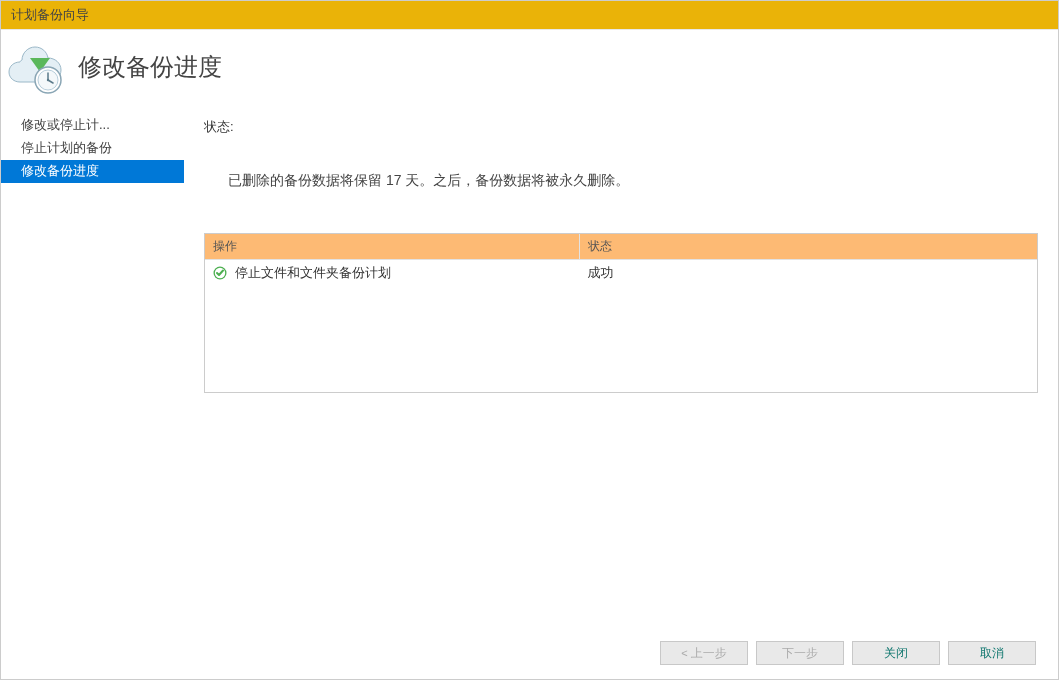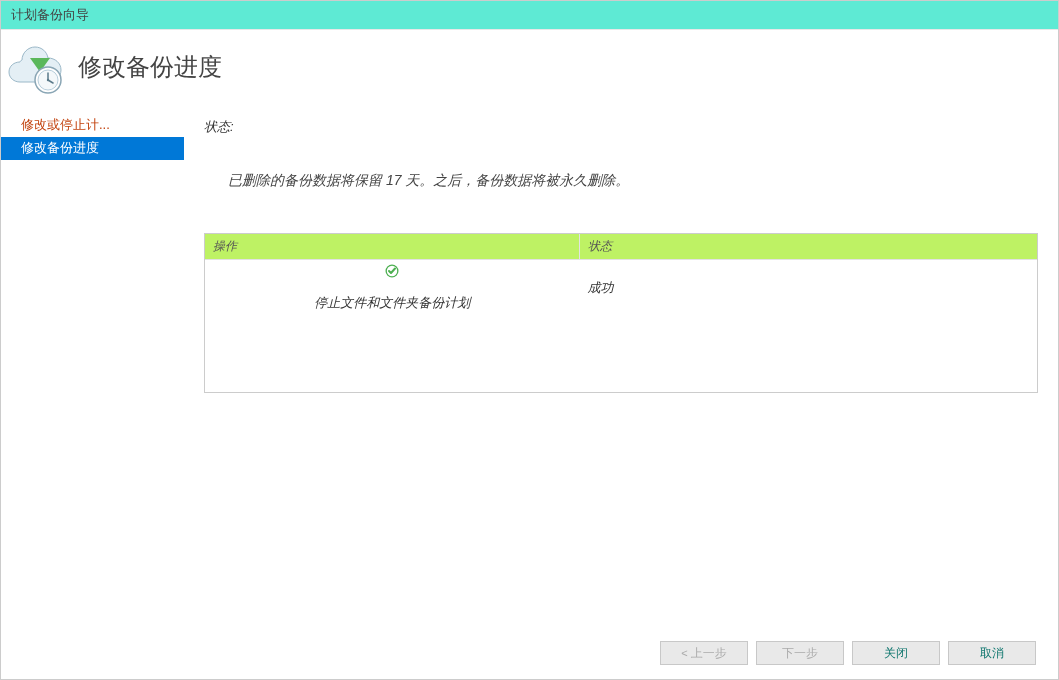--- a/index.html
+++ b/index.html
@@ -13,21 +13,21 @@
       color: #333;
       background: #fff;
       width: 1059px;
       height: 680px;
       overflow: hidden;
       border: 1px solid #ccc;
       display: flex;
       flex-direction: column;
     }
     .titlebar {
-      background: #5eead4;
+      background: #eab308;
       padding: 5px 10px;
       font-size: 13px;
       color: #444;
       border-bottom: 1px solid #e8e8e8;
     }
     .header {
       display: flex;
       align-items: center;
       padding: 10px 3px 18px 3px;
       gap: 12px;
@@ -48,35 +48,34 @@
       display: flex;
       overflow: hidden;
     }
     .sidebar {
       width: 183px;
       flex-shrink: 0;
       padding-top: 2px;
     }
     .sidebar-item {
       padding: 2px 8px 3px 20px;
-      color: #c2410c;
+      color: #404040;
       font-size: 13px;
       white-space: nowrap;
       overflow: hidden;
       text-overflow: ellipsis;
       cursor: default;
     }
     .sidebar-item.active {
       background: #0078d7;
       color: #fff;
     }
     .content {
       flex: 1;
       padding: 6px 20px 0 20px;
-      font-style: italic;
     }
     .status-label {
       font-size: 13px;
       color: #333;
       margin-bottom: 32px;
     }
     .info-text {
       font-size: 14px;
       color: #444;
       line-height: 1.8;
@@ -95,42 +94,41 @@
       table-layout: fixed;
     }
     .data-table th {
       text-align: left;
       font-weight: normal;
       font-size: 12px;
       color: #555;
       padding: 4px 8px;
       border-bottom: 1px solid #e2e2e2;
       border-right: 1px solid #e2e2e2;
-      background: #bef264;
+      background: #fdba74;
     }
     .data-table th:last-child {
       border-right: none;
     }
     .col-op {
       width: 45%;
     }
     .col-status {
       width: 55%;
     }
     .data-table td {
       padding: 4px 8px;
       font-size: 13px;
       color: #333;
       vertical-align: middle;
     }
     .row-op {
       display: flex;
       align-items: center;
-      gap: 16px;
-      flex-direction: column;
+      gap: 8px;
     }
     .success-icon {
       width: 14px;
       height: 14px;
       flex-shrink: 0;
     }
     .footer {
       border-top: 0px solid #e0e0e0;
       padding: 12px 22px 14px 0;
       display: flex;
@@ -178,20 +176,21 @@
       <line x1="44" y1="40" x2="49" y2="43" stroke="#5a7a8a" stroke-width="1.5" stroke-linecap="round"></line>
       <circle cx="44" cy="40" r="1.2" fill="#5a7a8a"></circle>
     </svg>
   </span>
   <h1 class="header-title">修改备份进度</h1>
 </div>
 
 <div class="main-area">
   <div class="sidebar">
     <div class="sidebar-item">修改或停止计...</div>
+    <div class="sidebar-item">停止计划的备份</div>
     <div class="sidebar-item active">修改备份进度</div>
   </div>
 
   <div class="content">
     <div class="status-label">状态:</div>
     <div class="info-text">已删除的备份数据将保留 17 天。之后，备份数据将被永久删除。</div>
 
     <div class="table-container">
       <table class="data-table">
         <thead>

